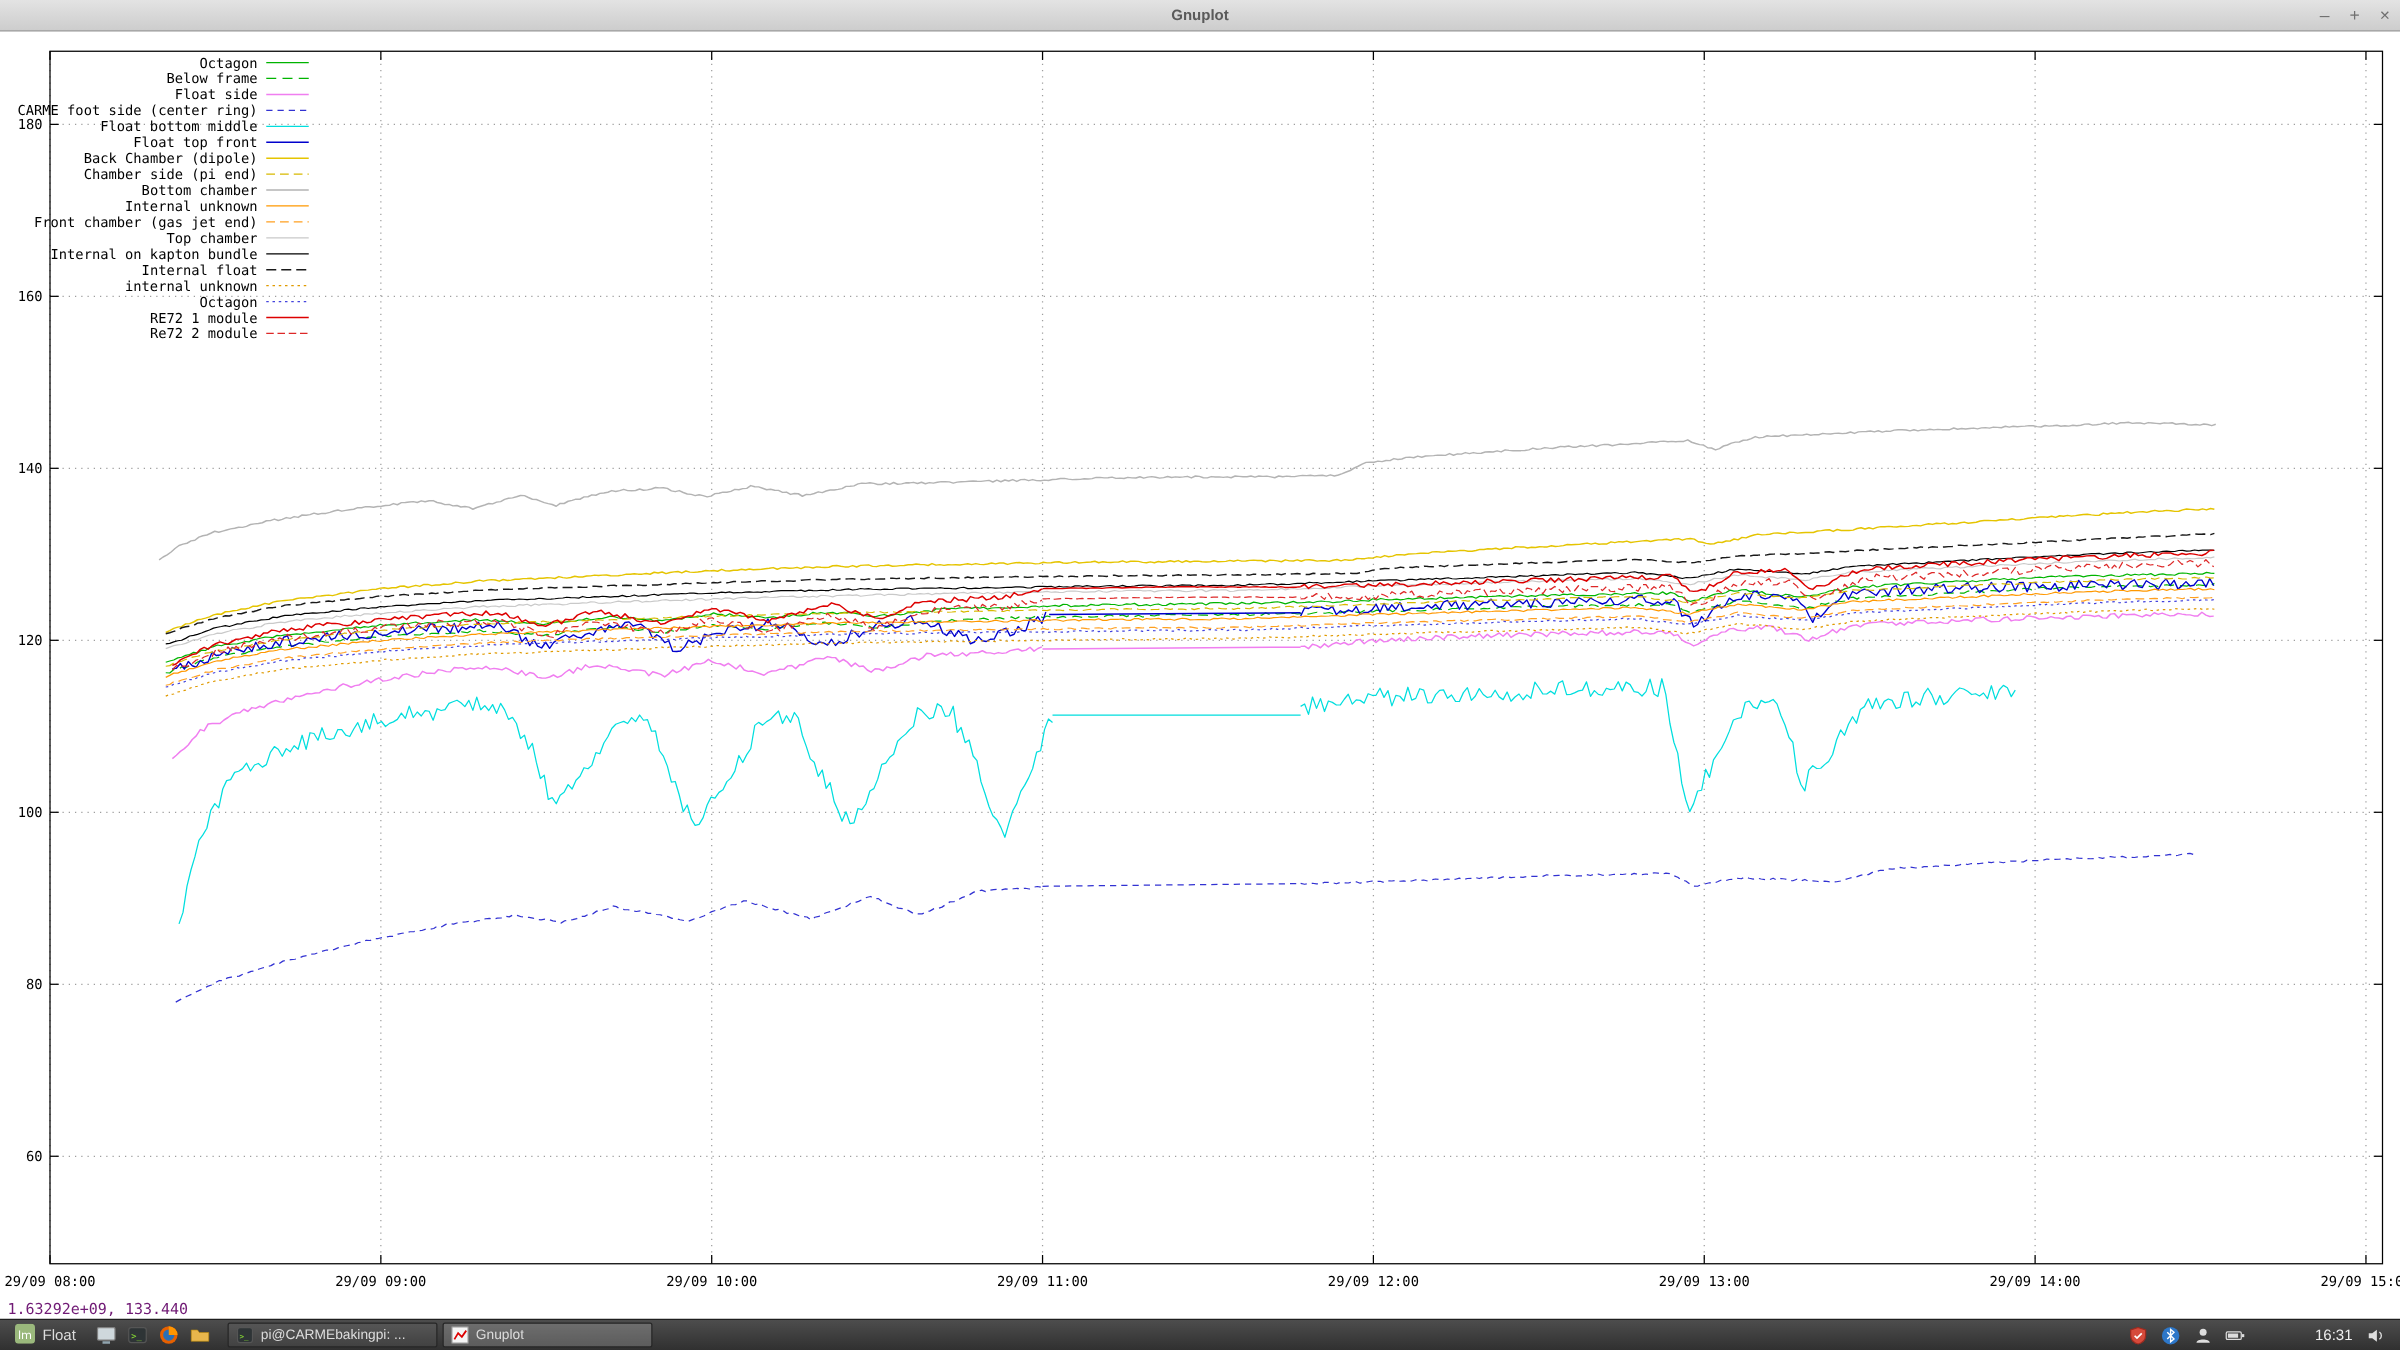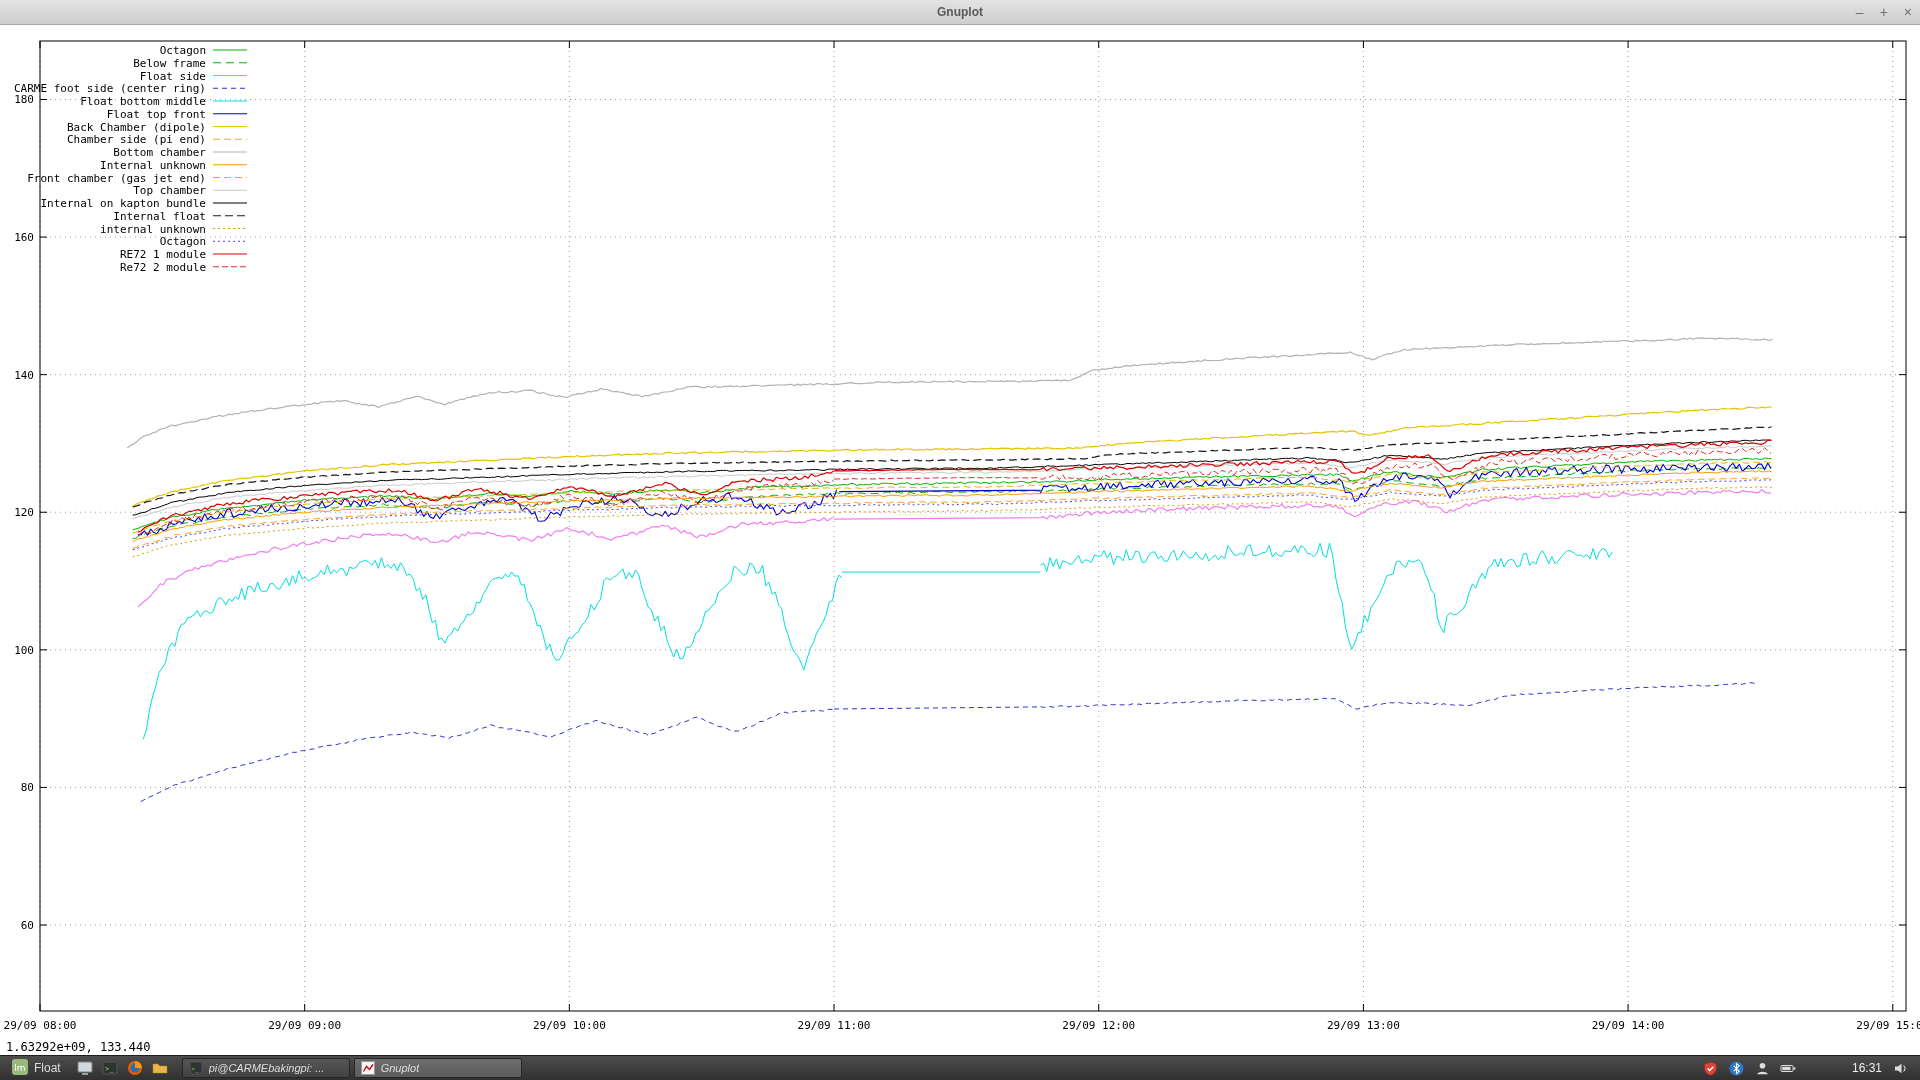--- a/index.html
+++ b/index.html
@@ -14,37 +14,37 @@
   .win-controls span{color:#707070;font-size:14px;line-height:14px;}
 
   
   .content{position:absolute;top:25px;left:0;right:0;bottom:24px;background:#ffffff;}
   #plot-svg{display:block;}
   #plot-svg text{font-family:"DejaVu Sans Mono",monospace;font-size:11px;fill:#000;}
   #plot-svg .grid{stroke:#000;stroke-opacity:.38;stroke-dasharray:1 4;}
   #plot-svg .tick{stroke:#000;stroke-width:1;}
   #plot-svg .frame{fill:none;stroke:#000;stroke-width:1;}
   .status-readout{position:absolute;left:6px;bottom:2px;font-family:"DejaVu Sans Mono",monospace;
-    font-size:12px;color:#000000;}
+    font-size:12px;color:#701a75;}
 
   
   .taskbar{position:absolute;left:0;right:0;bottom:0;height:24px;
     background:linear-gradient(#4d4d4d,#303030);border-top:1px solid #1e1e1e;
     display:flex;align-items:center;padding:0 4px;gap:5px;}
   button{background:none;border:none;padding:0;margin:0;color:inherit;font:inherit;
     display:flex;align-items:center;cursor:default;}
   .menu-btn{gap:6px;padding:0 8px;height:14px;color:#dcdcdc;font-size:12px;border-radius:2px;}
   .launchers{display:flex;align-items:center;gap:3px;}
   .launcher{width:22px;height:22px;justify-content:center;border-radius:2px;}
   .task-windows{display:flex;align-items:center;gap:4px;margin-left:6px;}
   .task-btn{gap:6px;width:168px;height:20px;padding:0 6px;
     background:rgba(255,255,255,.07);border:1px solid #262626;border-radius:2px;
     color:#dddddd;font-size:11px;overflow:hidden;white-space:nowrap;}
   .task-btn.active{background:rgba(255,255,255,.20);}
-  .task-label{overflow:hidden;text-overflow:ellipsis;font-style:italic;}
+  .task-label{overflow:hidden;text-overflow:ellipsis;}
   .tray{margin-left:auto;display:flex;align-items:center;gap:8px;padding-right:6px;}
   .tray-btn{width:18px;height:18px;justify-content:center;}
   .clock{color:#eeeeee;font-size:12px;padding:0 2px;margin-left:44px;}
   .ticon{display:flex;align-items:center;justify-content:center;}
 </style>
 </head>
 <body>
 
 <div class="screen">
 

